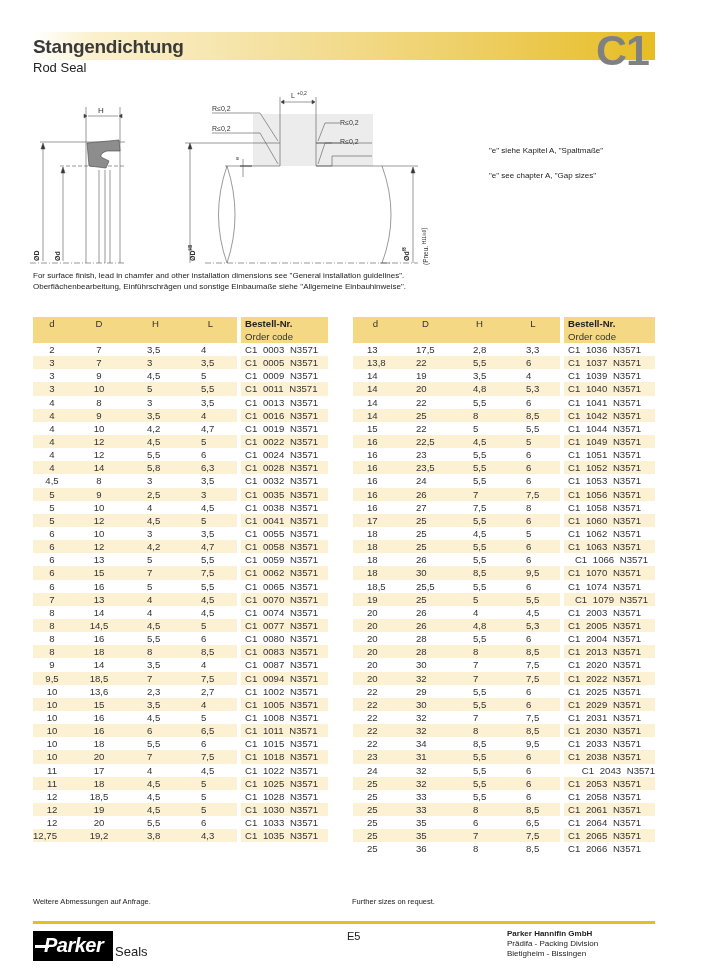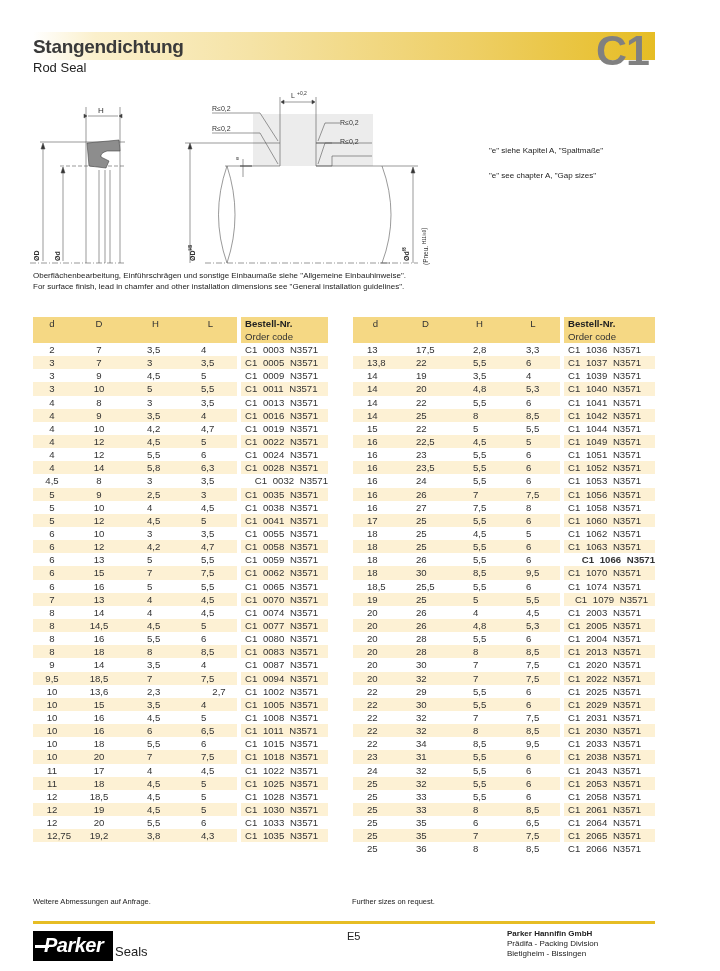--- a/index.html
+++ b/index.html
@@ -111,22 +111,22 @@
   <text x="239" y="75" font-size="6" fill="#333" transform="rotate(-90 239 75)">e</text>
   <text x="195" y="176" font-size="7" font-weight="bold" fill="#333" transform="rotate(-90 195 176)">ØD<tspan font-size="4.5" dy="-3">H9</tspan></text>
   <text x="409" y="176" font-size="7" font-weight="bold" fill="#333" transform="rotate(-90 409 176)">Ød<tspan font-size="4.5" dy="-3">f8</tspan></text>
   <text x="428" y="180" font-size="6.5" fill="#333" transform="rotate(-90 428 180)">(Pneu. <tspan font-size="4.5" dy="-2">H11/e9</tspan>)</text>
 </svg>
 
 <div class="note" style="left:489px;top:146px;">"e" siehe Kapitel  A, "Spaltmaße"</div>
 <div class="note" style="left:489px;top:171px;">"e" see chapter A, "Gap sizes"</div>
 
 <div class="install-note">
+  <div>For surface finish, lead in chamfer and other installation dimensions see "General installation guidelines".</div>
   <div>Oberflächenbearbeitung, Einführschrägen und sonstige Einbaumaße siehe "Allgemeine Einbauhinweise".</div>
-  <div>For surface finish, lead in chamfer and other installation dimensions see "General installation guidelines".</div>
 </div>
 
 <table class="data" id="tblL">
   <colgroup>
       <col style="width:38px">
       <col style="width:56px">
       <col style="width:57px">
       <col style="width:55px">
       <col style="width:89px">
     </colgroup>
@@ -211,21 +211,21 @@
         <td style="text-align: center;">14</td>
         <td style="text-align: left; padding-left: 20px;">5,8</td>
         <td style="text-align: left; padding-left: 17px;">6,3</td>
         <td class="code" style="text-align: left;">C1 0028 N3571</td>
       </tr>
       <tr>
         <td style="text-align: center;">4,5</td>
         <td style="text-align: center;">8</td>
         <td style="text-align: left; padding-left: 20px;">3</td>
         <td style="text-align: left; padding-left: 17px;">3,5</td>
-        <td class="code" style="text-align: right;">C1 0032 N3571</td>
+        <td class="code" style="text-align: left;">C1 0032 N3571</td>
       </tr>
       <tr>
         <td style="text-align: center;">5</td>
         <td style="text-align: center;">9</td>
         <td style="text-align: left; padding-left: 20px;">2,5</td>
         <td style="text-align: left; padding-left: 17px;">3</td>
         <td class="code" style="text-align: left;">C1 0035 N3571</td>
       </tr>
       <tr>
         <td style="text-align: center;">5</td>
@@ -322,21 +322,21 @@
         <td style="text-align: center;">9,5</td>
         <td style="text-align: center;">18,5</td>
         <td style="text-align: left; padding-left: 20px;">7</td>
         <td style="text-align: left; padding-left: 17px;">7,5</td>
         <td class="code" style="text-align: left;">C1 0094 N3571</td>
       </tr>
       <tr>
         <td style="text-align: center;">10</td>
         <td style="text-align: center;">13,6</td>
         <td style="text-align: left; padding-left: 20px;">2,3</td>
-        <td style="text-align: center; padding-left: 17px;">2,7</td>
+        <td style="text-align: left; padding-left: 17px;">2,7</td>
         <td class="code" style="text-align: left;">C1 1002 N3571</td>
       </tr>
       <tr>
         <td style="text-align: center;">10</td>
         <td style="text-align: center;">15</td>
         <td style="text-align: left; padding-left: 20px;">3,5</td>
         <td style="text-align: left; padding-left: 17px;">4</td>
         <td class="code" style="text-align: left;">C1 1005 N3571</td>
       </tr>
       <tr>
@@ -396,21 +396,21 @@
         <td class="code" style="text-align: left;">C1 1030 N3571</td>
       </tr>
       <tr>
         <td style="text-align: center;">12</td>
         <td style="text-align: center;">20</td>
         <td style="text-align: left; padding-left: 20px;">5,5</td>
         <td style="text-align: left; padding-left: 17px;">6</td>
         <td class="code" style="text-align: left;">C1 1033 N3571</td>
       </tr>
       <tr>
-        <td style="text-align: right;">12,75</td>
+        <td style="text-align: left;">12,75</td>
         <td style="text-align: center;">19,2</td>
         <td style="text-align: left; padding-left: 20px;">3,8</td>
         <td style="text-align: left; padding-left: 17px;">4,3</td>
         <td class="code" style="text-align: left;">C1 1035 N3571</td>
       </tr>
     </tbody>
 </table>
 
 <table class="data" id="tblR">
   <colgroup>
@@ -543,21 +543,21 @@
         <td style="text-align: left; padding-left: 18px;">25</td>
         <td style="text-align: left; padding-left: 20px;">5,5</td>
         <td style="text-align: left; padding-left: 20px;">6</td>
         <td class="code" style="text-align: left;">C1 1063 N3571</td>
       </tr>
       <tr>
         <td style="text-align: left; padding-left: 14px;">18</td>
         <td style="text-align: left; padding-left: 18px;">26</td>
         <td style="text-align: left; padding-left: 20px;">5,5</td>
         <td style="text-align: left; padding-left: 20px;">6</td>
-        <td class="code" style="text-align: right; font-weight: bold;">C1 1066 N3571</td>
+        <td class="code" style="text-align: center;">C1 1066 N3571</td>
       </tr>
       <tr>
         <td style="text-align: left; padding-left: 14px;">18</td>
         <td style="text-align: left; padding-left: 18px;">30</td>
         <td style="text-align: left; padding-left: 20px;">8,5</td>
         <td style="text-align: left; padding-left: 20px;">9,5</td>
         <td class="code" style="text-align: left;">C1 1070 N3571</td>
       </tr>
       <tr>
         <td style="text-align: left; padding-left: 14px;">18,5</td>
@@ -655,21 +655,21 @@
         <td style="text-align: left; padding-left: 18px;">31</td>
         <td style="text-align: left; padding-left: 20px;">5,5</td>
         <td style="text-align: left; padding-left: 20px;">6</td>
         <td class="code" style="text-align: left;">C1 2038 N3571</td>
       </tr>
       <tr>
         <td style="text-align: left; padding-left: 14px;">24</td>
         <td style="text-align: left; padding-left: 18px;">32</td>
         <td style="text-align: left; padding-left: 20px;">5,5</td>
         <td style="text-align: left; padding-left: 20px;">6</td>
-        <td class="code" style="text-align: left; margin-left: 16px;">C1 2043 N3571</td>
+        <td class="code" style="text-align: right; margin-left: 16px;">C1 2043 N3571</td>
       </tr>
       <tr>
         <td style="text-align: left; padding-left: 14px;">25</td>
         <td style="text-align: left; padding-left: 18px;">32</td>
         <td style="text-align: left; padding-left: 20px;">5,5</td>
         <td style="text-align: left; padding-left: 20px;">6</td>
         <td class="code" style="text-align: left;">C1 2053 N3571</td>
       </tr>
       <tr>
         <td style="text-align: left; padding-left: 14px;">25</td>

